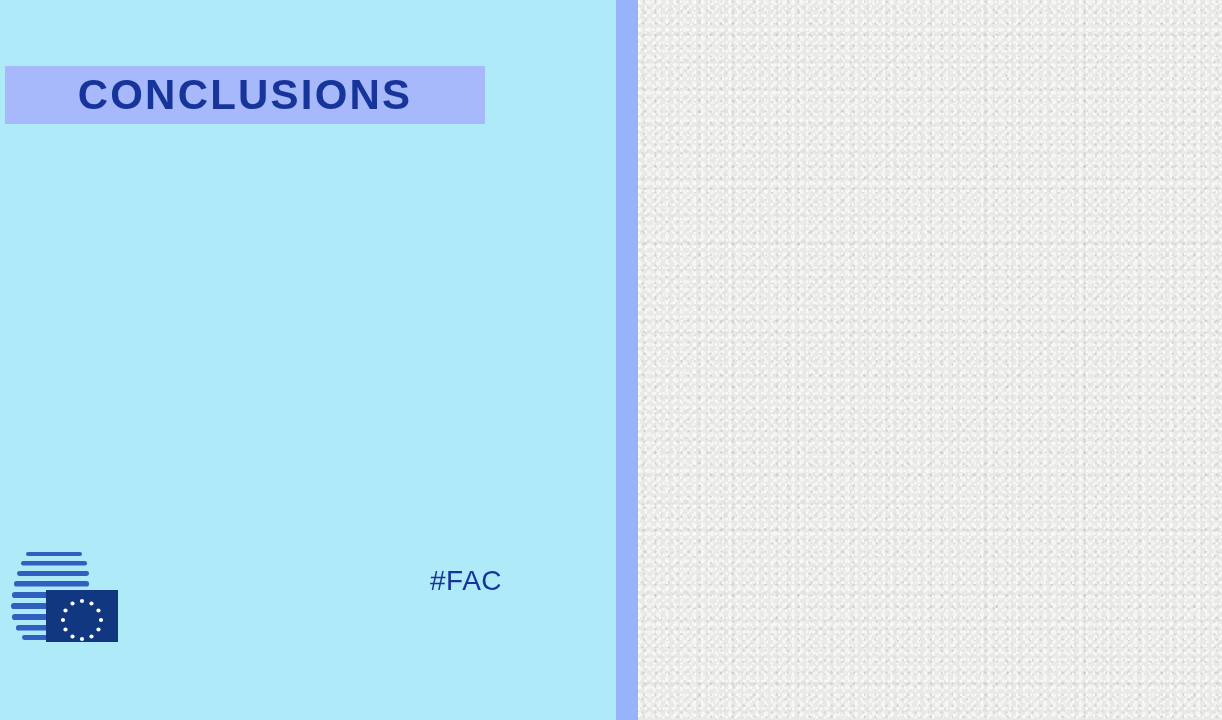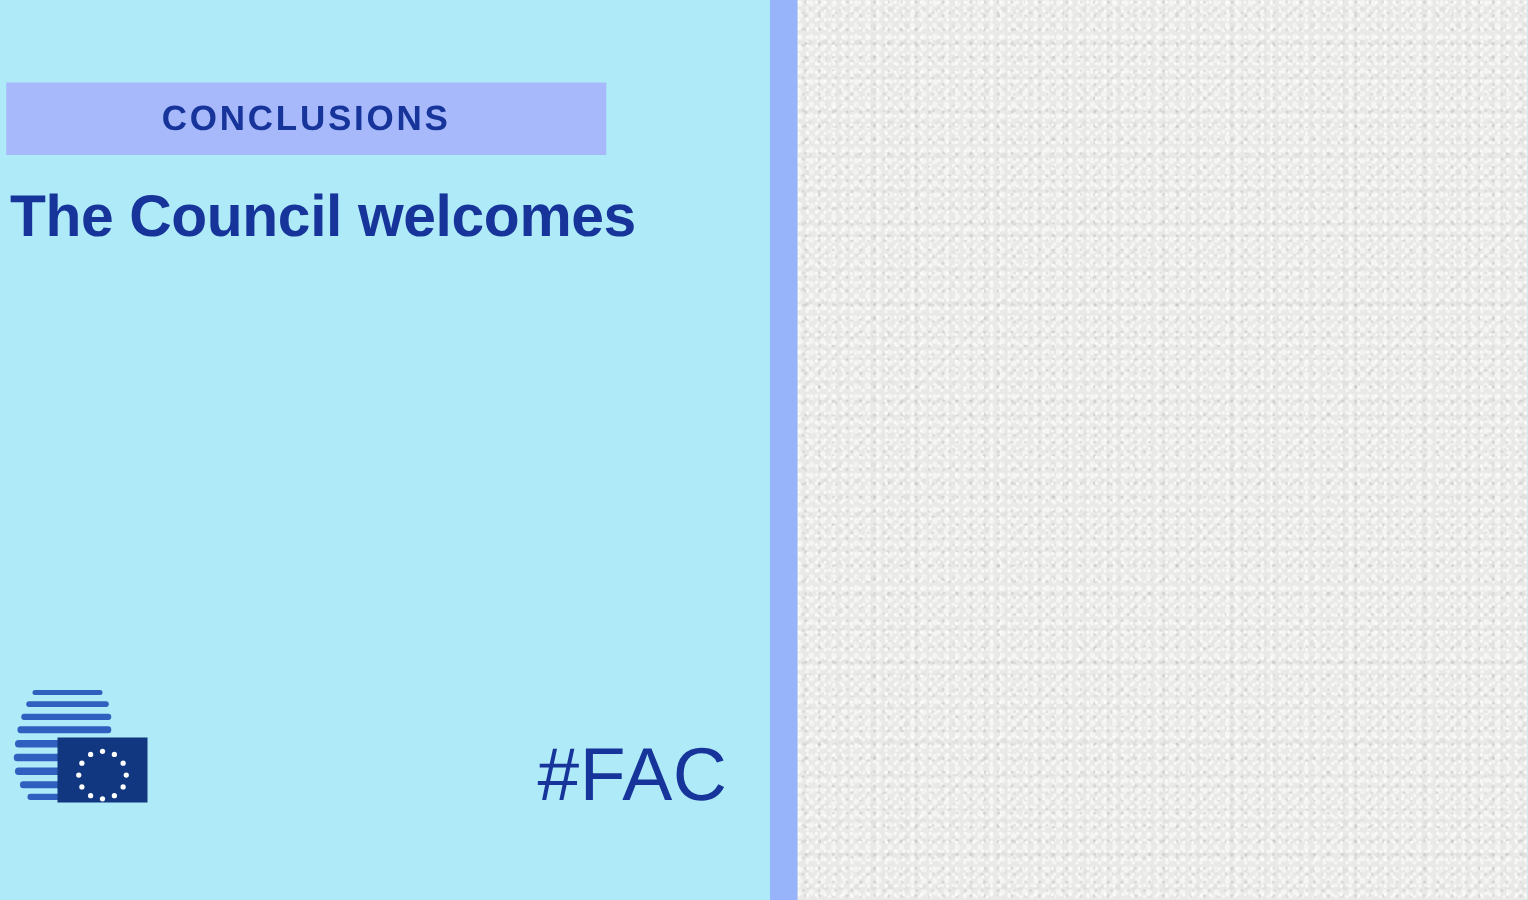--- a/index.html
+++ b/index.html
@@ -44,40 +44,39 @@
     background:#97b4fb;
   }
 
   
   .banner{
     position:absolute;left:5px;top:66px;width:480px;height:58px;
     background:#a7b9fb;
     display:flex;align-items:center;justify-content:center;
   }
   .banner-text{
-    color:#17349a;font-weight:bold;font-size:28px;letter-spacing:2.2px;
+    color:#17349a;font-weight:bold;font-size:42px;letter-spacing:2.2px;
     font-family:"Liberation Sans", sans-serif;
   }
 
   
   .headline{
     position:absolute;left:8px;top:141px;width:600px;
     color:#17349a;
     font-size:47px;line-height:64px;
     font-family:"Liberation Sans", sans-serif;
   }
   .headline .lead{font-weight:bold;display:block;letter-spacing:-.3px;}
   .headline .rest{font-weight:normal;display:block;letter-spacing:-.2px;}
 
   
   .hashtag{
     position:absolute;left:430px;top:565px;
-    color:#17349a;font-size:60px;font-weight:normal;letter-spacing:.5px;
+    color:#17349a;font-size:28px;font-weight:normal;letter-spacing:.5px;
     font-family:"Liberation Sans", sans-serif;
-    margin-top:20px;
   }
 
   
   .logo{position:absolute;left:8px;top:548px;width:112px;height:100px;}
 </style>
 </head>
 <body>
 
 <div class="card">
 
@@ -87,21 +86,20 @@
   </div>
 
   <div class="cyan-panel"></div>
   <div class="divider-stripe"></div>
 
   <div class="banner">
     <span class="banner-text">CONCLUSIONS</span>
   </div>
 
   <div class="headline">
-    <span class="lead">The Council welcomes</span>
   </div>
 
   <div class="hashtag">#FAC</div>
 
   <div class="logo">
     <svg width="112" height="100" viewBox="0 0 112 100">
       <g fill="#2f5fbf">
         <rect x="18" y="4" width="56" height="4" rx="2"></rect>
         <rect x="13" y="13" width="66" height="4.5" rx="2.2"></rect>
         <rect x="9" y="23" width="72" height="5" rx="2.4"></rect>

